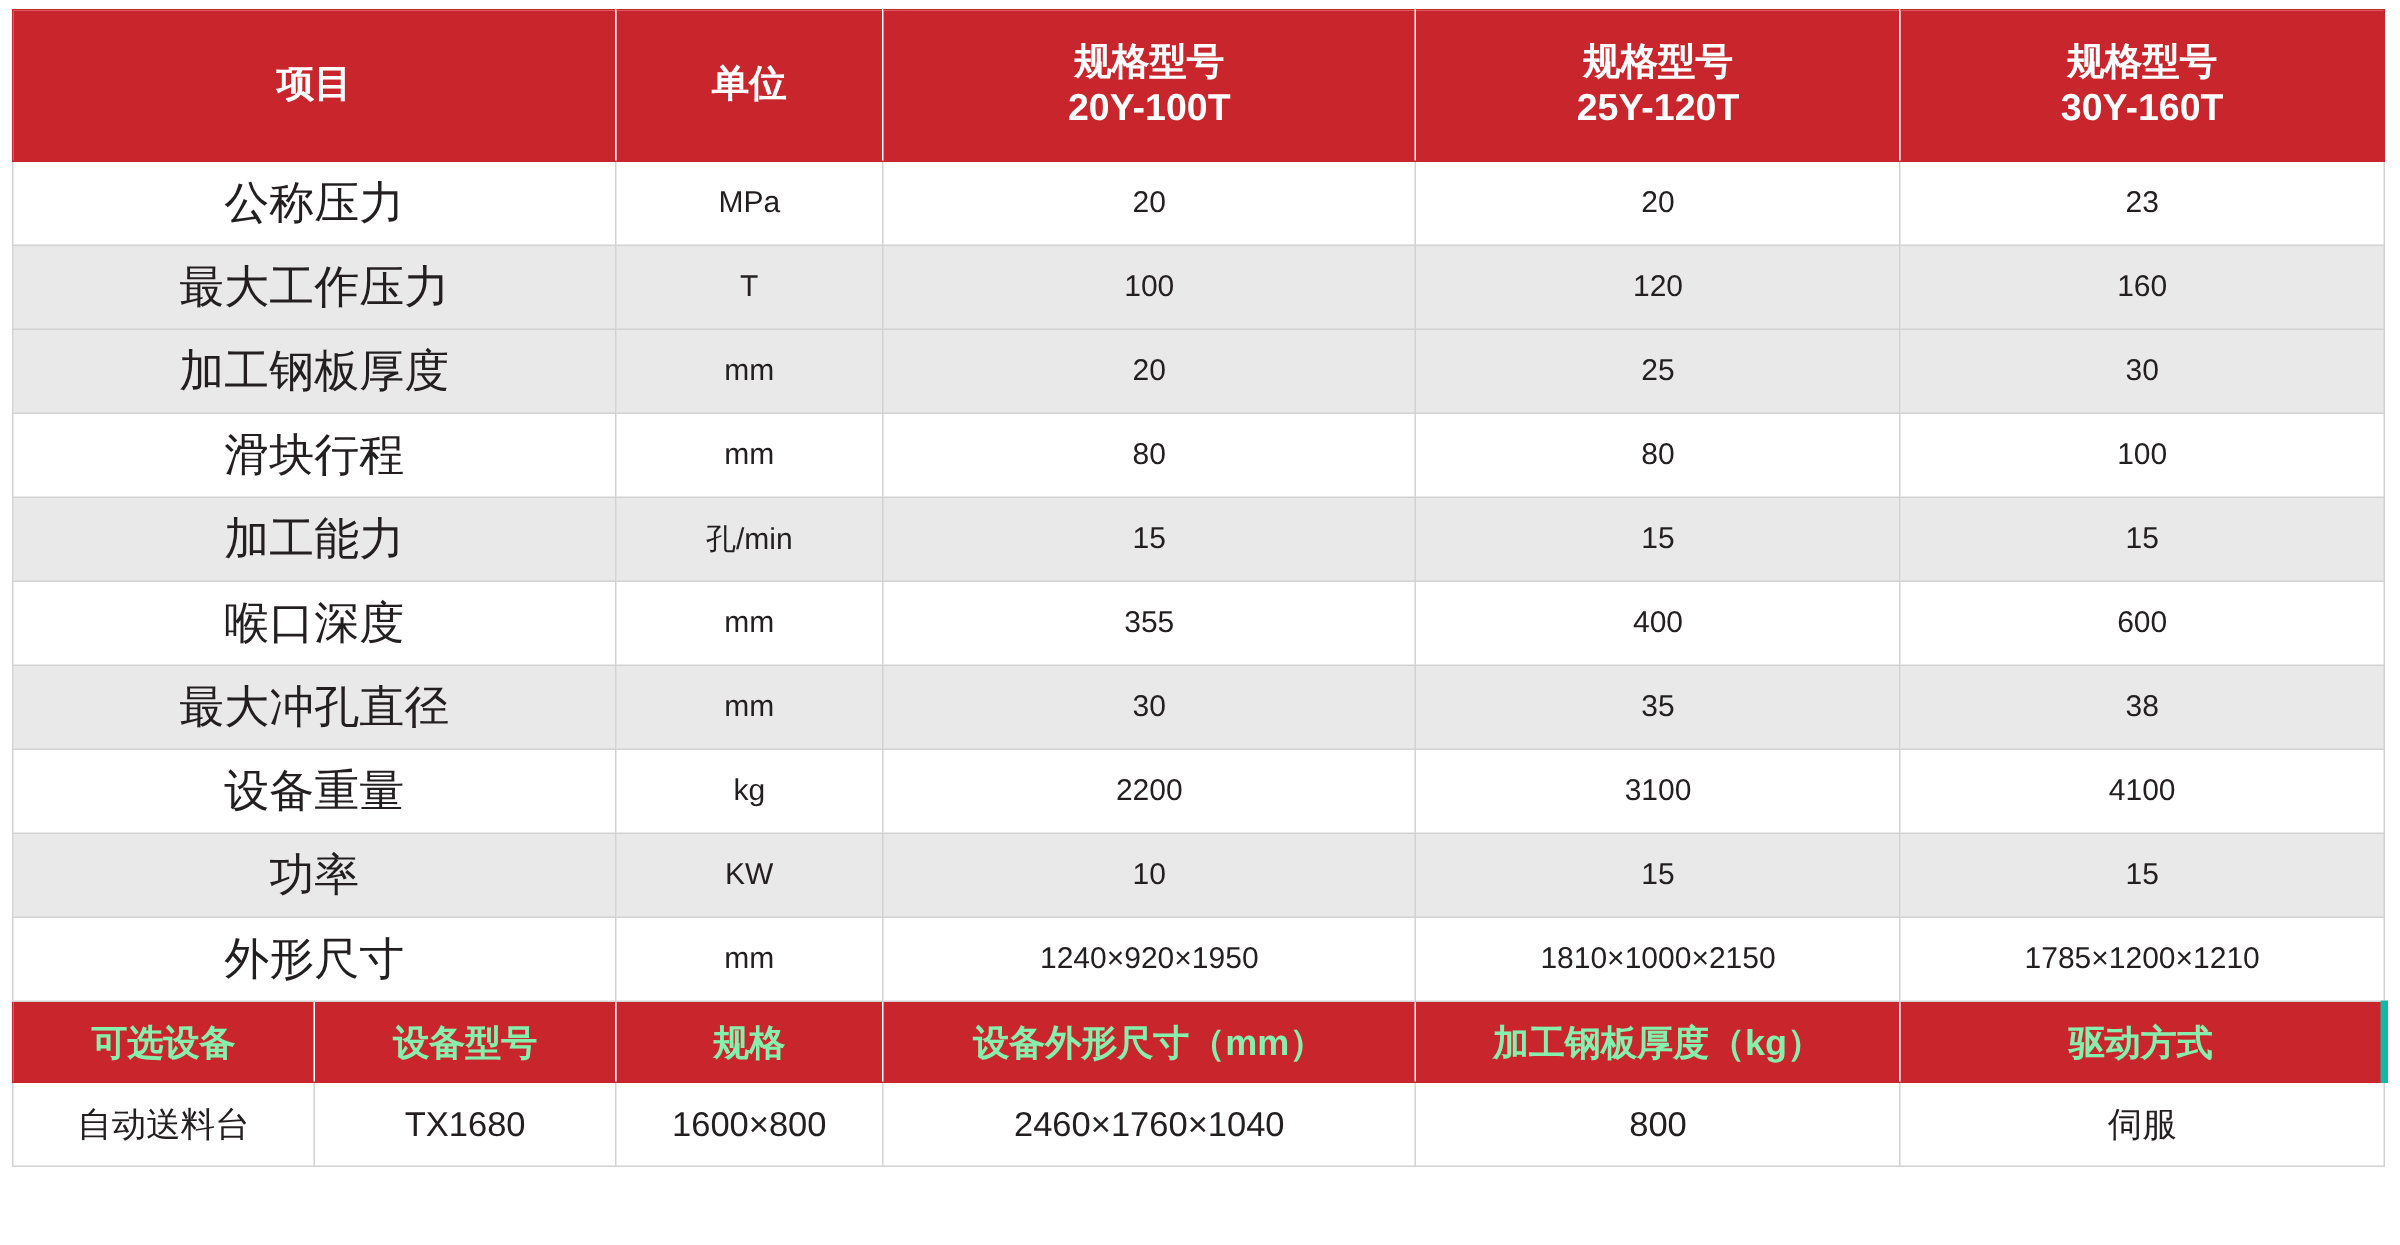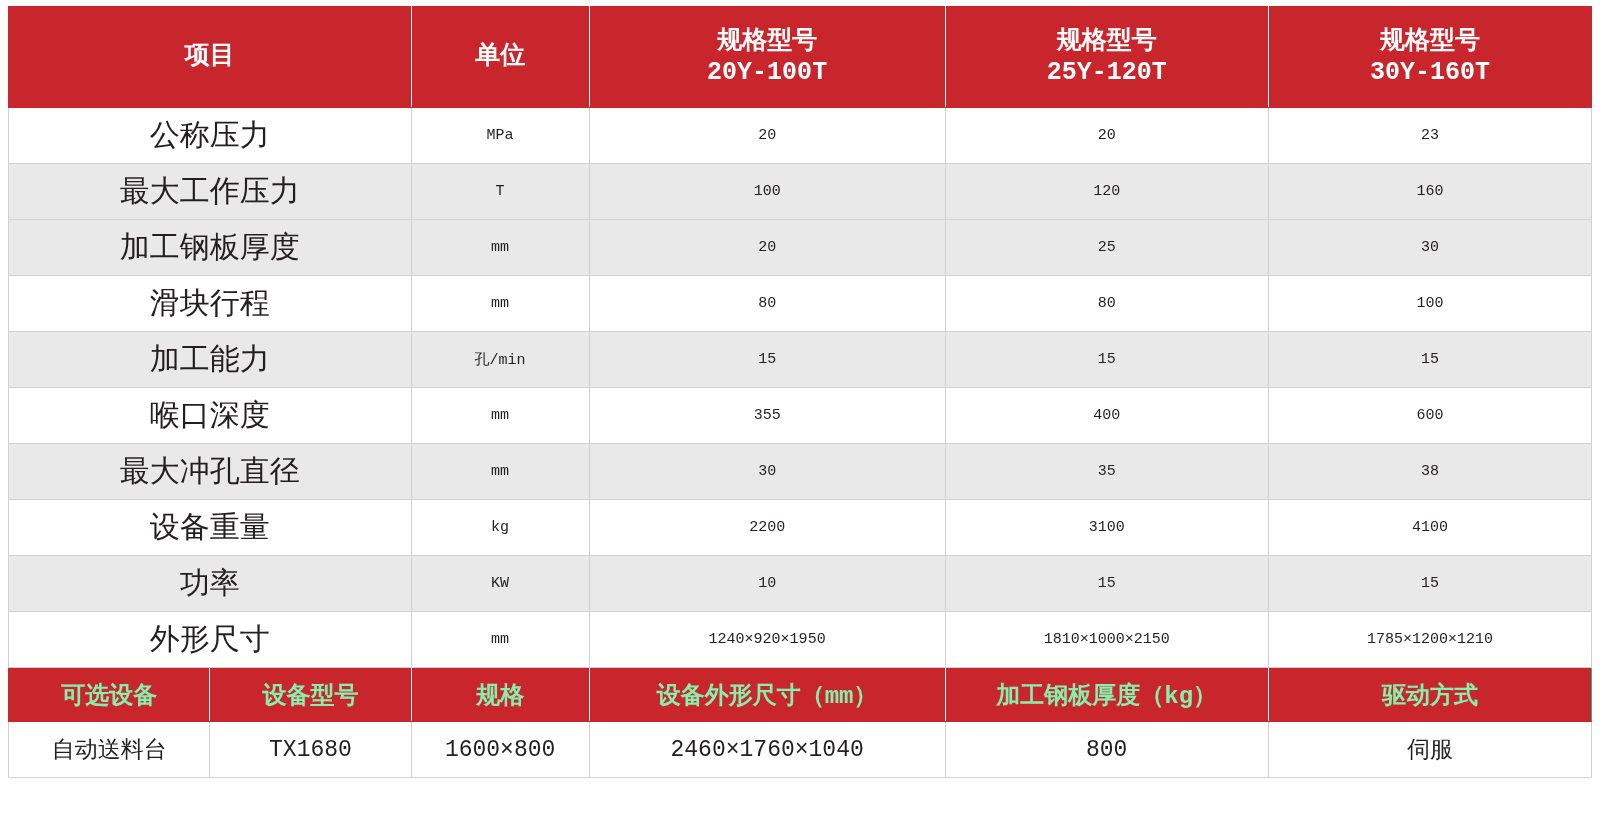--- a/index.html
+++ b/index.html
@@ -12,21 +12,20 @@
     height: 830px;
     font-family: "Liberation Sans", "DejaVu Sans", sans-serif;
     color: #231f20;
     overflow: hidden;
   }
   .spec-sheet {
     width: 1600px;
     height: 830px;
     box-sizing: border-box;
     padding: 6px 8px 8px 8px;
-    font-family: Liberation Mono, monospace;
   }
   table.spec-table {
     border-collapse: collapse;
     table-layout: fixed;
     width: 1584px;
   }
   table.spec-table td, table.spec-table th {
     border: 1px solid #c8c8c8;
     text-align: center;
     vertical-align: middle;
@@ -53,42 +52,42 @@
     line-height: 1.25;
   }
   tr.header-row td:last-child { border-right: 1px solid #c8262c; }
 
   tr.header-row td .hdr-line1 { display: block; }
   tr.header-row td .hdr-line2 { display: block; }
 
   
   tr.data-row td {
     height: 55px;
-    font-size: 15px;
+    font-size: 20px;
     background: #ffffff;
     border-color: #d2d2d2;
   }
   tr.data-row.alt td {
     background: #e9e9e9;
   }
   tr.data-row td.item-cell {
     font-size: 30px;
   }
 
   
   tr.sub-header-row td {
     background: #c8262c;
     color: #86efac;
     font-weight: bold;
     font-size: 24px;
     height: 53px;
     border-color: #c8262c;
     border-right: 1px solid #ffffff;
   }
-  tr.sub-header-row td:last-child { border-right: 1px solid #14b8a6; }
+  tr.sub-header-row td:last-child { border-right: 5px solid #14b8a6; }
 
   tr.option-row td {
     height: 55px;
     font-size: 23px;
     background: #ffffff;
     border-color: #d2d2d2;
   }
 </style>
 </head>
 <body>

